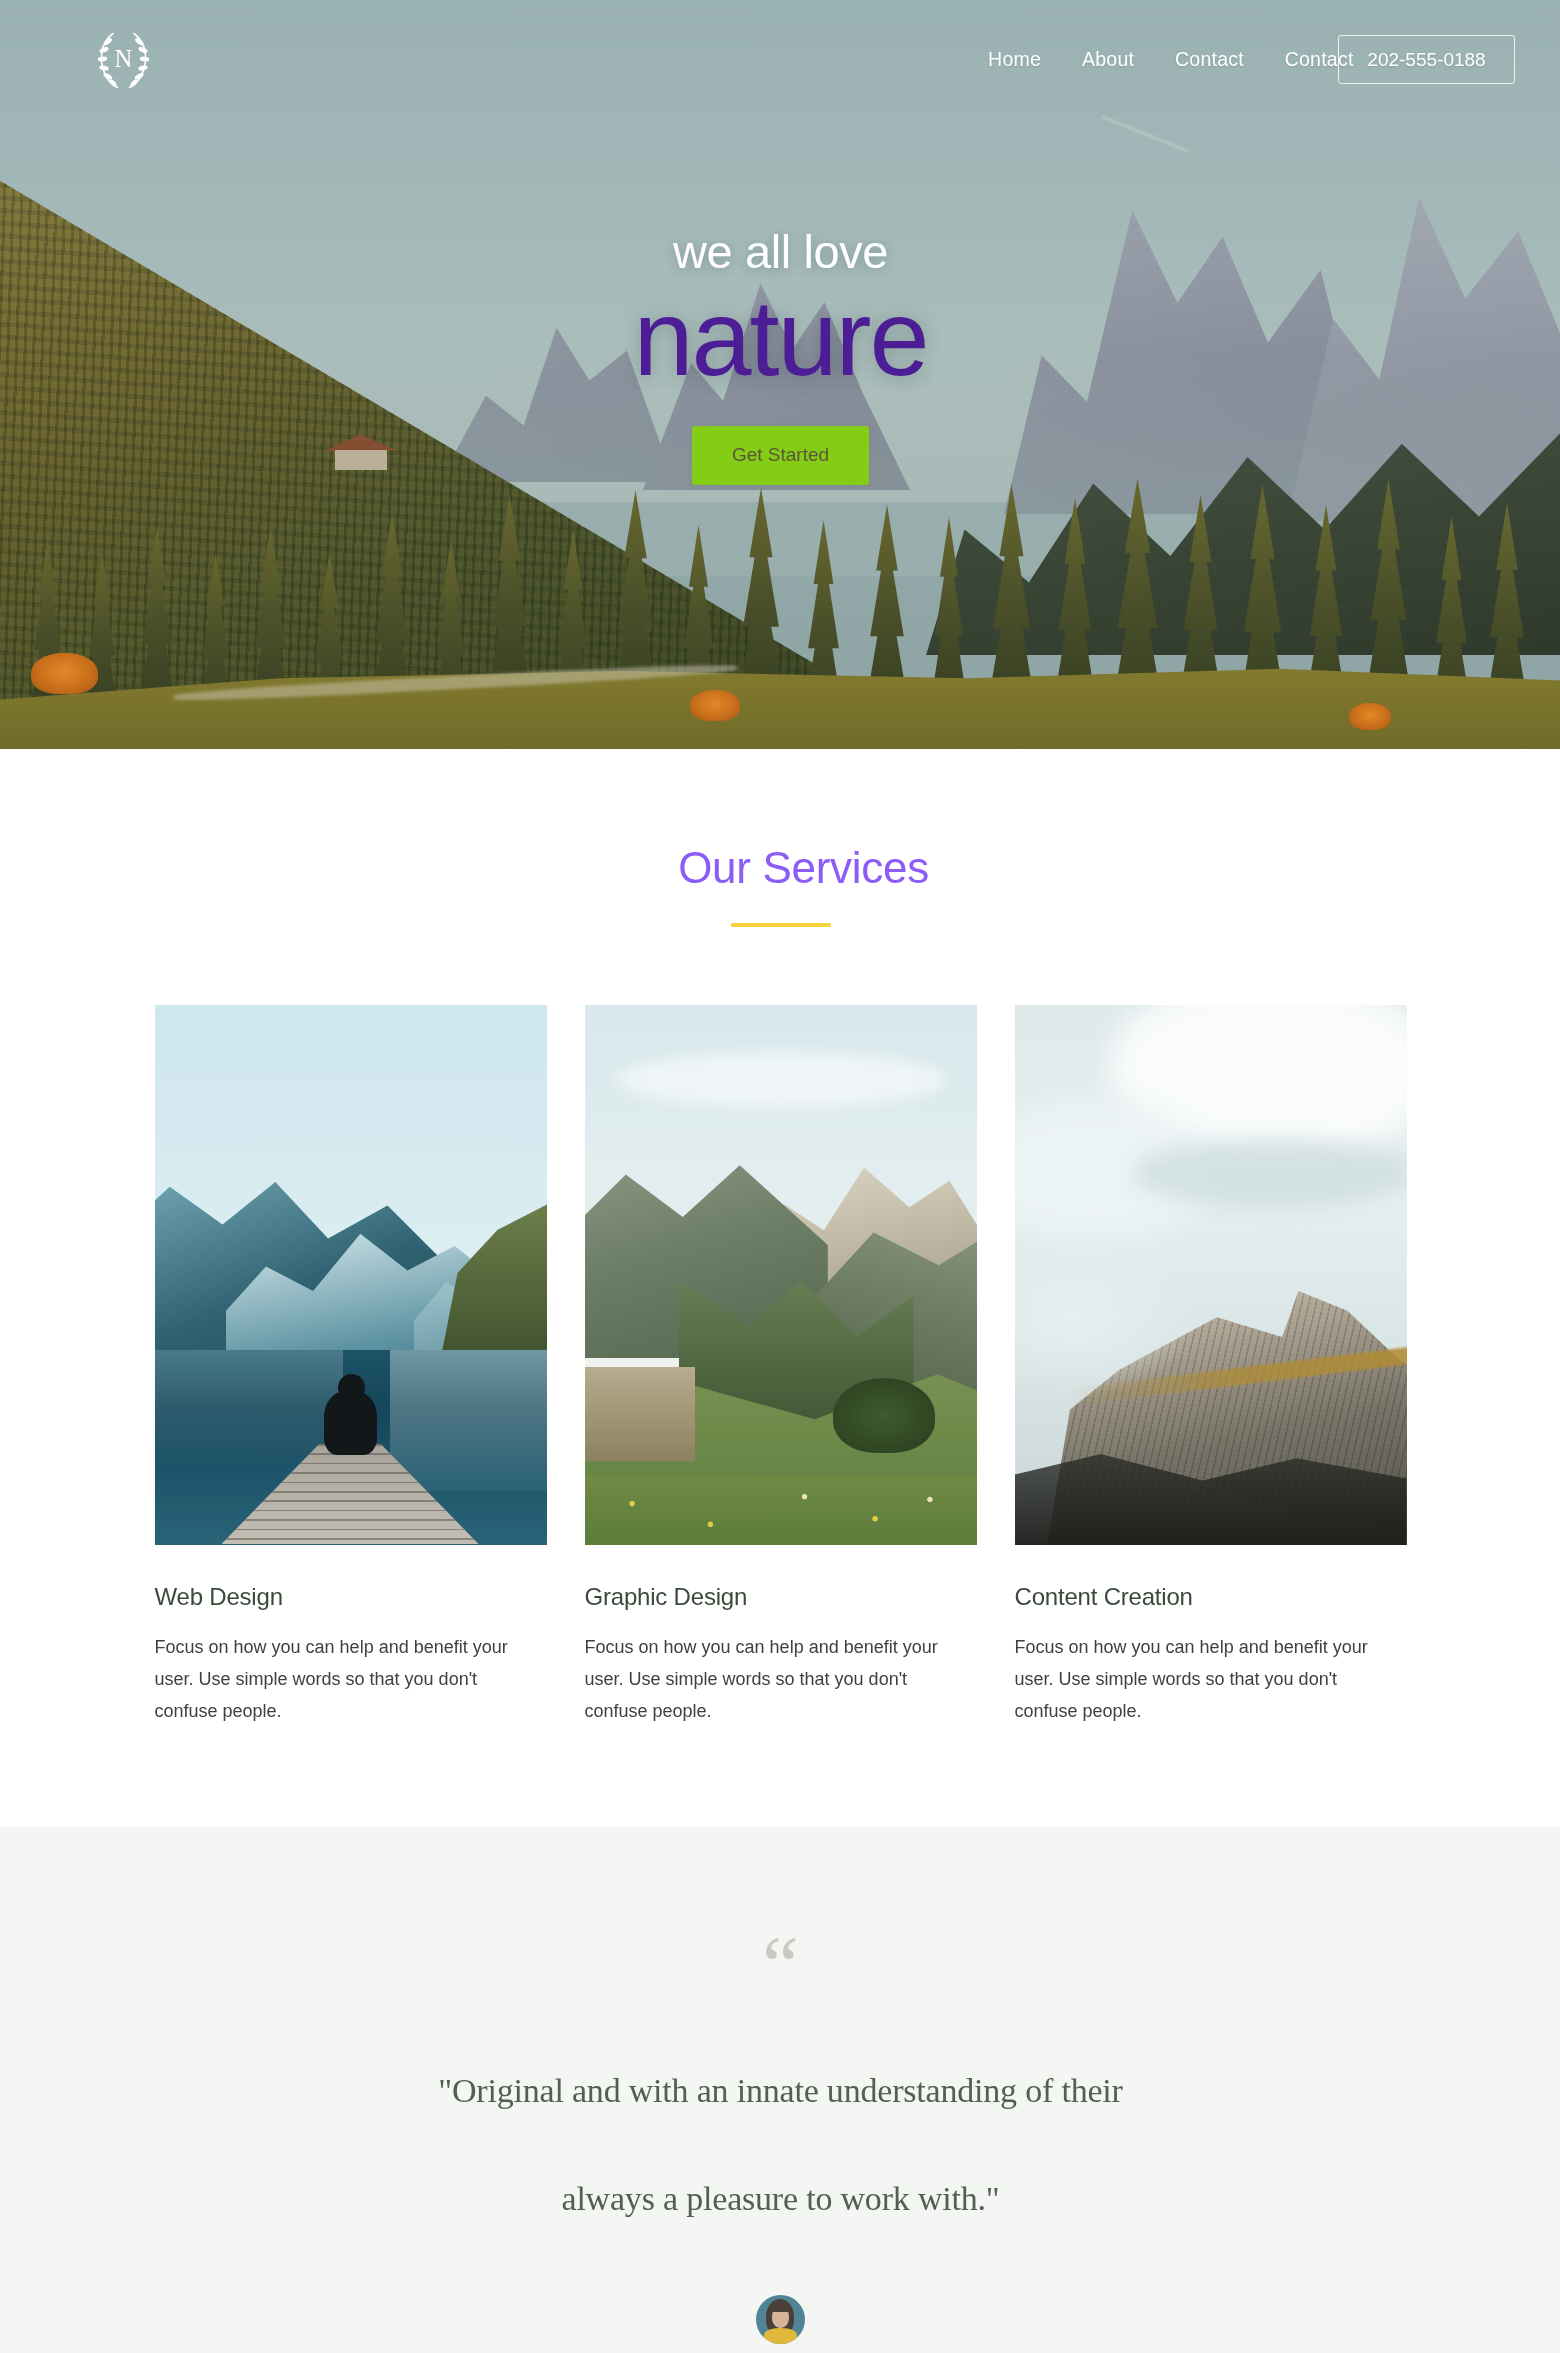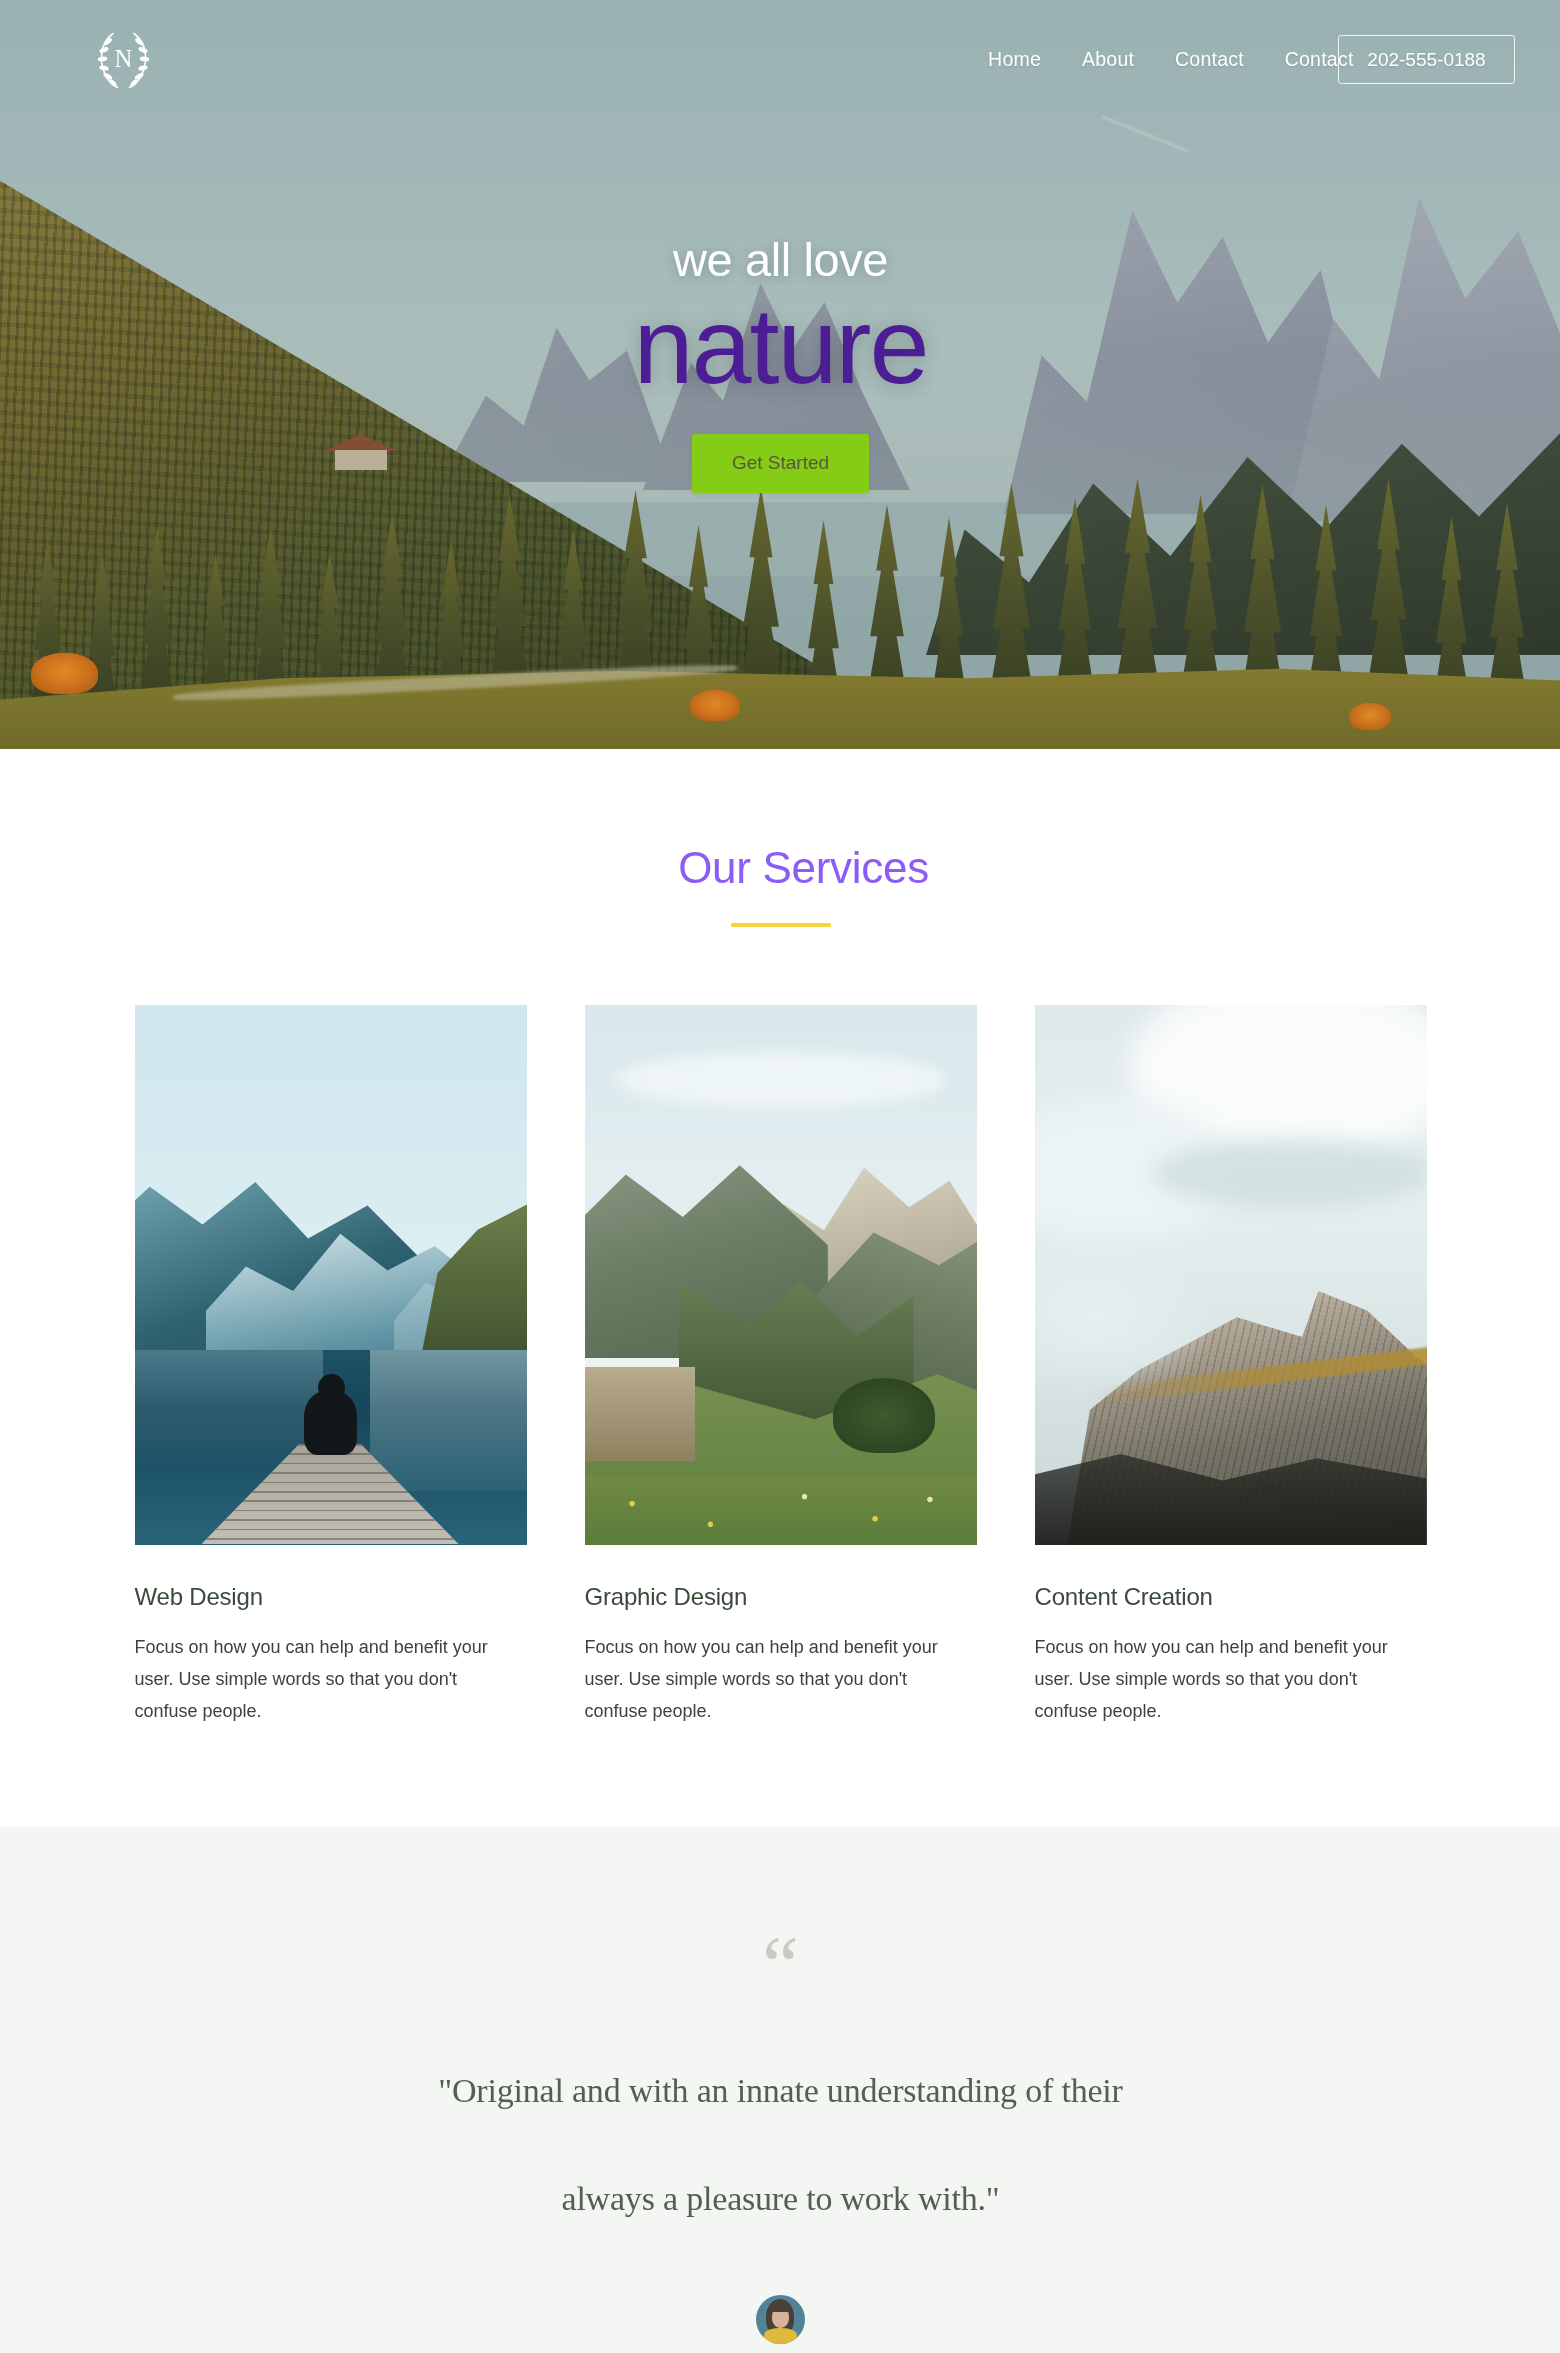--- a/index.html
+++ b/index.html
@@ -142,21 +142,21 @@
     width:177px; height:49px; border:1.3px solid rgba(255,255,255,.85);
     border-radius:3.1px; color:#ffffff; font-size:19px;
     display:flex; align-items:center; justify-content:center;
     background:transparent; cursor:pointer; white-space:nowrap;
     text-shadow:0 0.8px 2.4px rgba(0,0,0,.12);
     font-family:"Liberation Sans", sans-serif;
   }
 
   
   .hero-content {
-    position:absolute; left:0; top:8px; width:1561px; height:749px;
+    position:absolute; left:0; top:0; width:1561px; height:749px;
     display:flex; flex-direction:column; align-items:center;
     padding-top:228px; z-index:30;
   }
   .eyebrow {
     color:#ffffff; font-size:47px; font-weight:400; line-height:1;
     letter-spacing:-0.4px; text-shadow:0 1.6px 11px rgba(40,60,60,.28);
   }
   .headline {
     color:#4c1d95; font-size:108px; font-weight:400; line-height:1.02;
     letter-spacing:-2px; margin-top:7.8px;
@@ -179,21 +179,21 @@
   .services { background:#ffffff; padding:94px 0 100px; width:1561px; }
   .sec-title {
     text-align:center; color:#8b5cf6; font-size:44px; font-weight:400;
     letter-spacing:-0.3px;
     padding-left:46px;
   }
   .sec-rule {
     width:100px; height:3.9px; background:#f6d53c; margin:30px auto 0; border-radius:1.6px;
   }
   .cards {
-    display:flex; justify-content:center; gap:58px; margin-top:78px;
+    display:flex; justify-content:center; gap:38px; margin-top:78px;
   }
   .card { width:392px; }
   .card-img {
     width:392px; height:540px; overflow:hidden; position:relative;
     background:#cfd9d9;
   }
   .card-title {
     margin-top:38px; color:#3a4a3a; font-size:24px; font-weight:400; letter-spacing:-0.2px;
   }
   .card-text {

